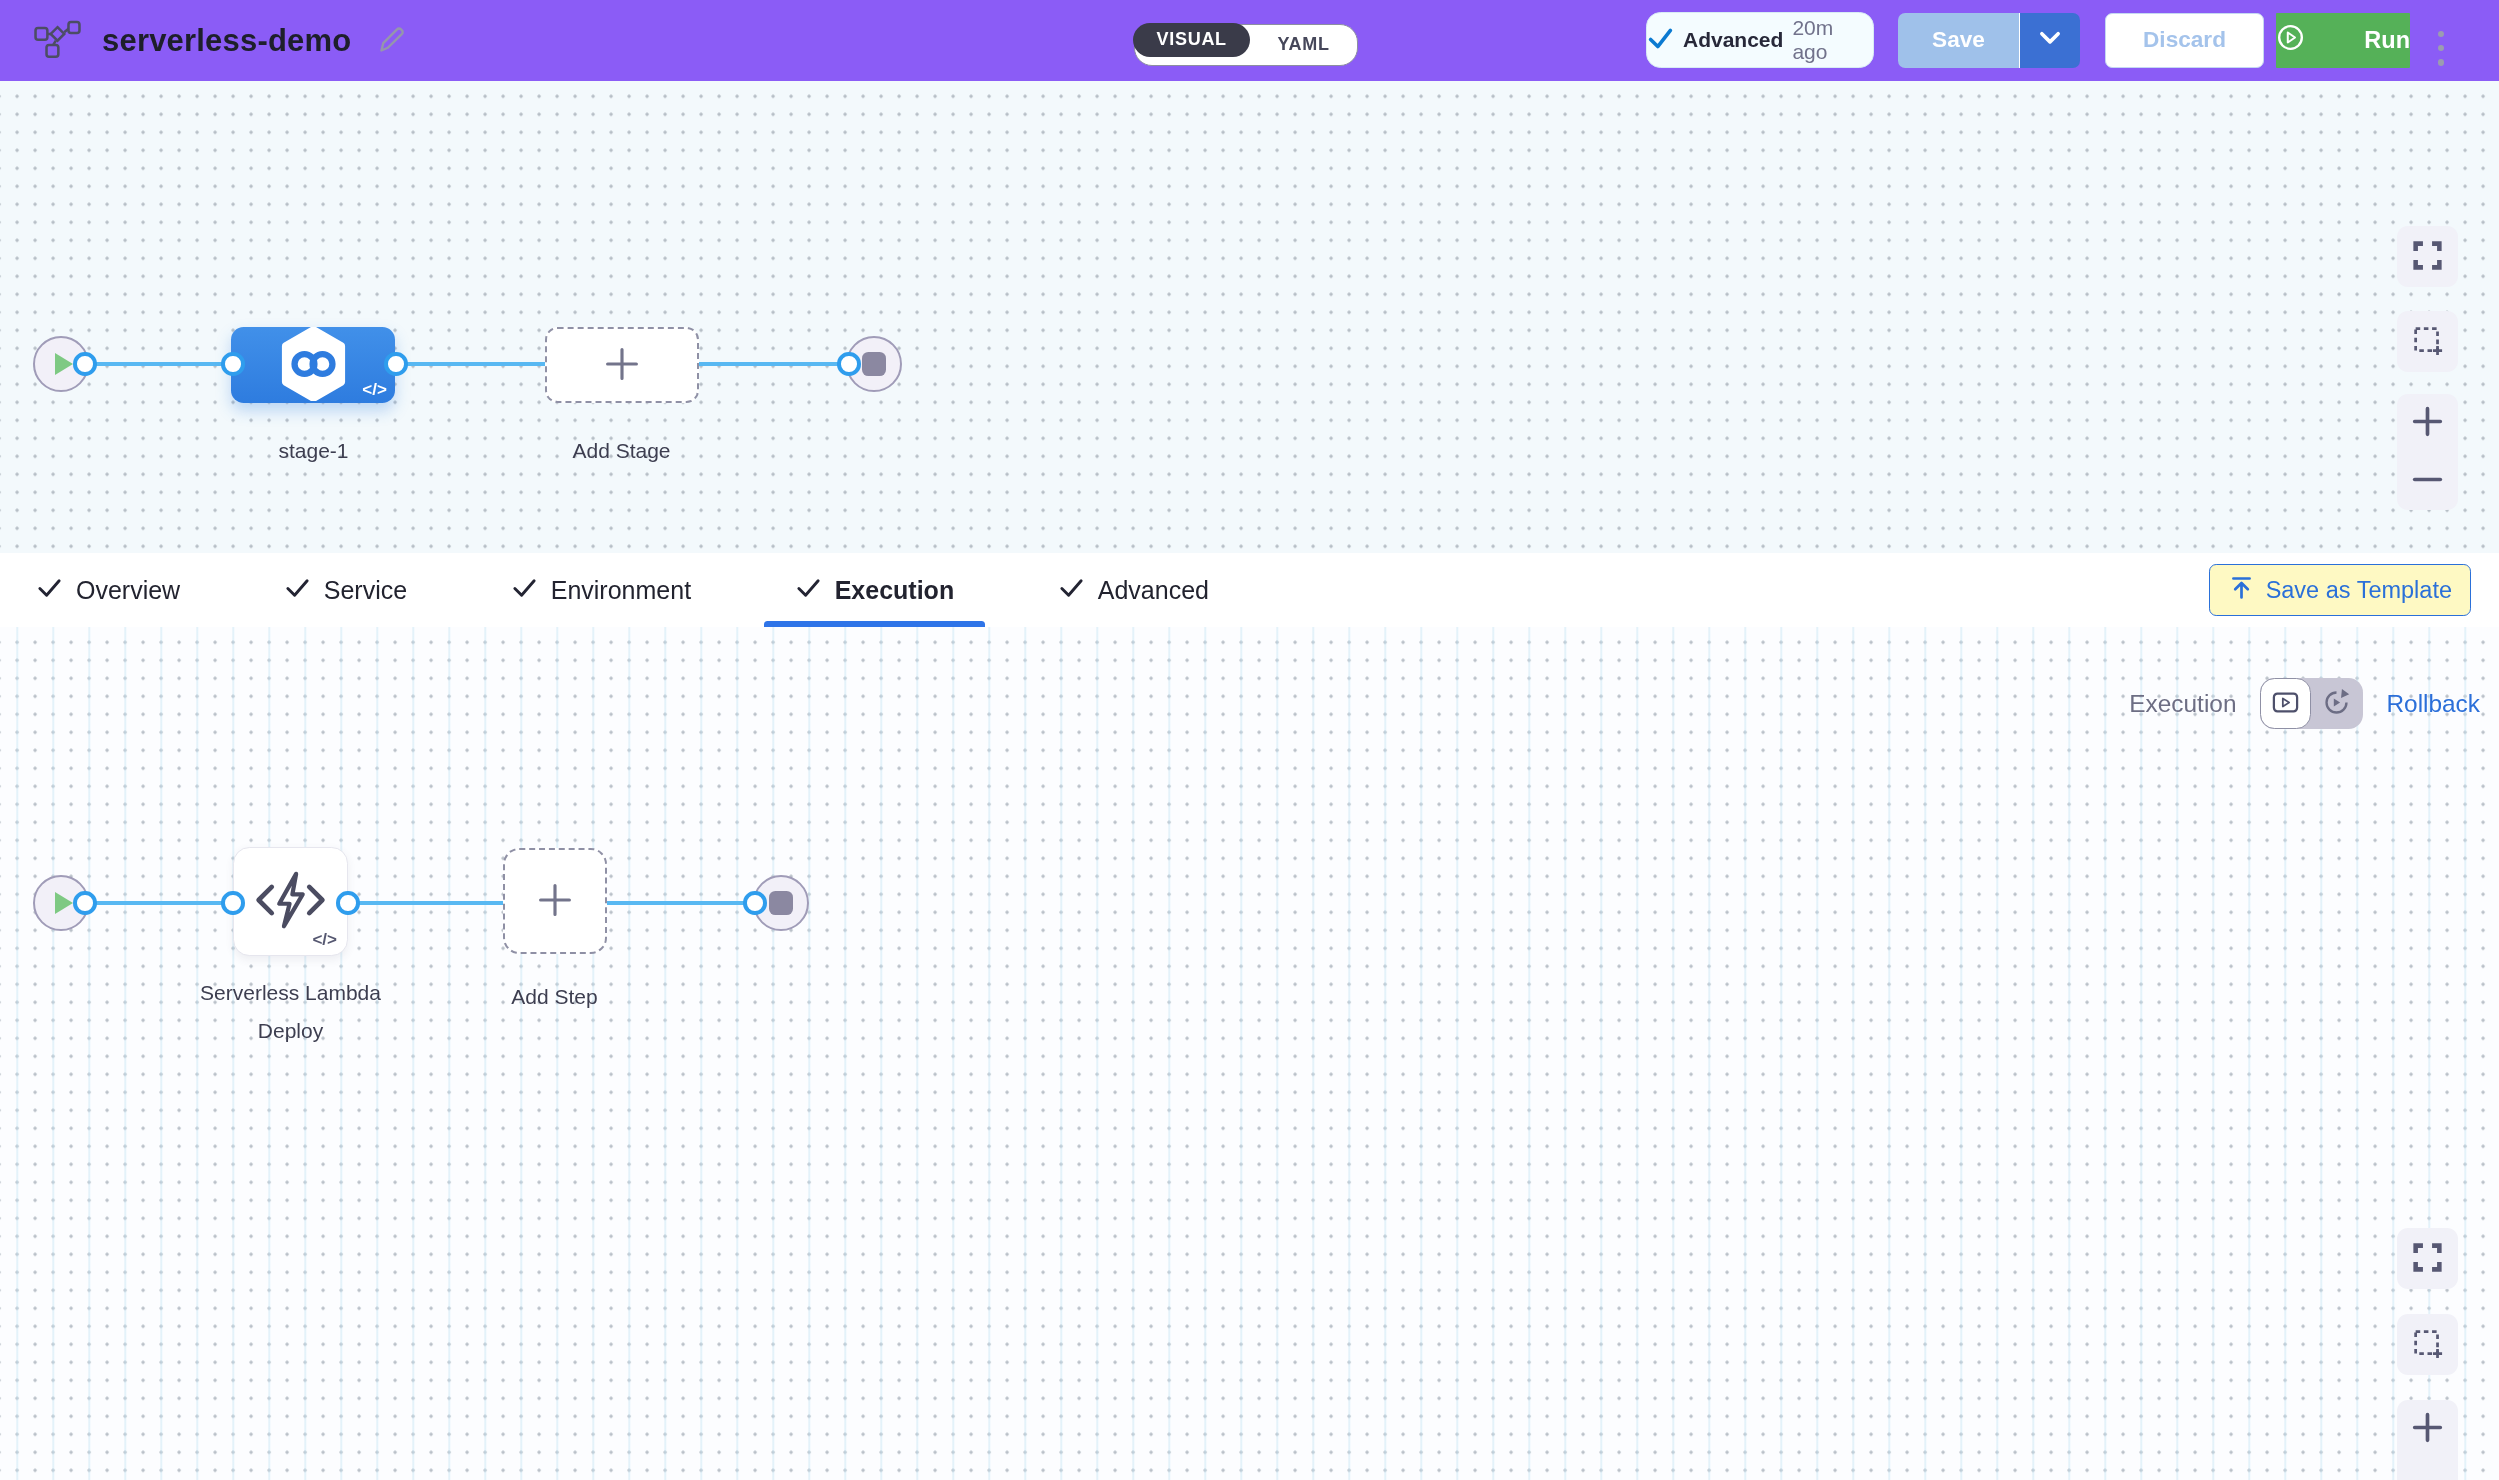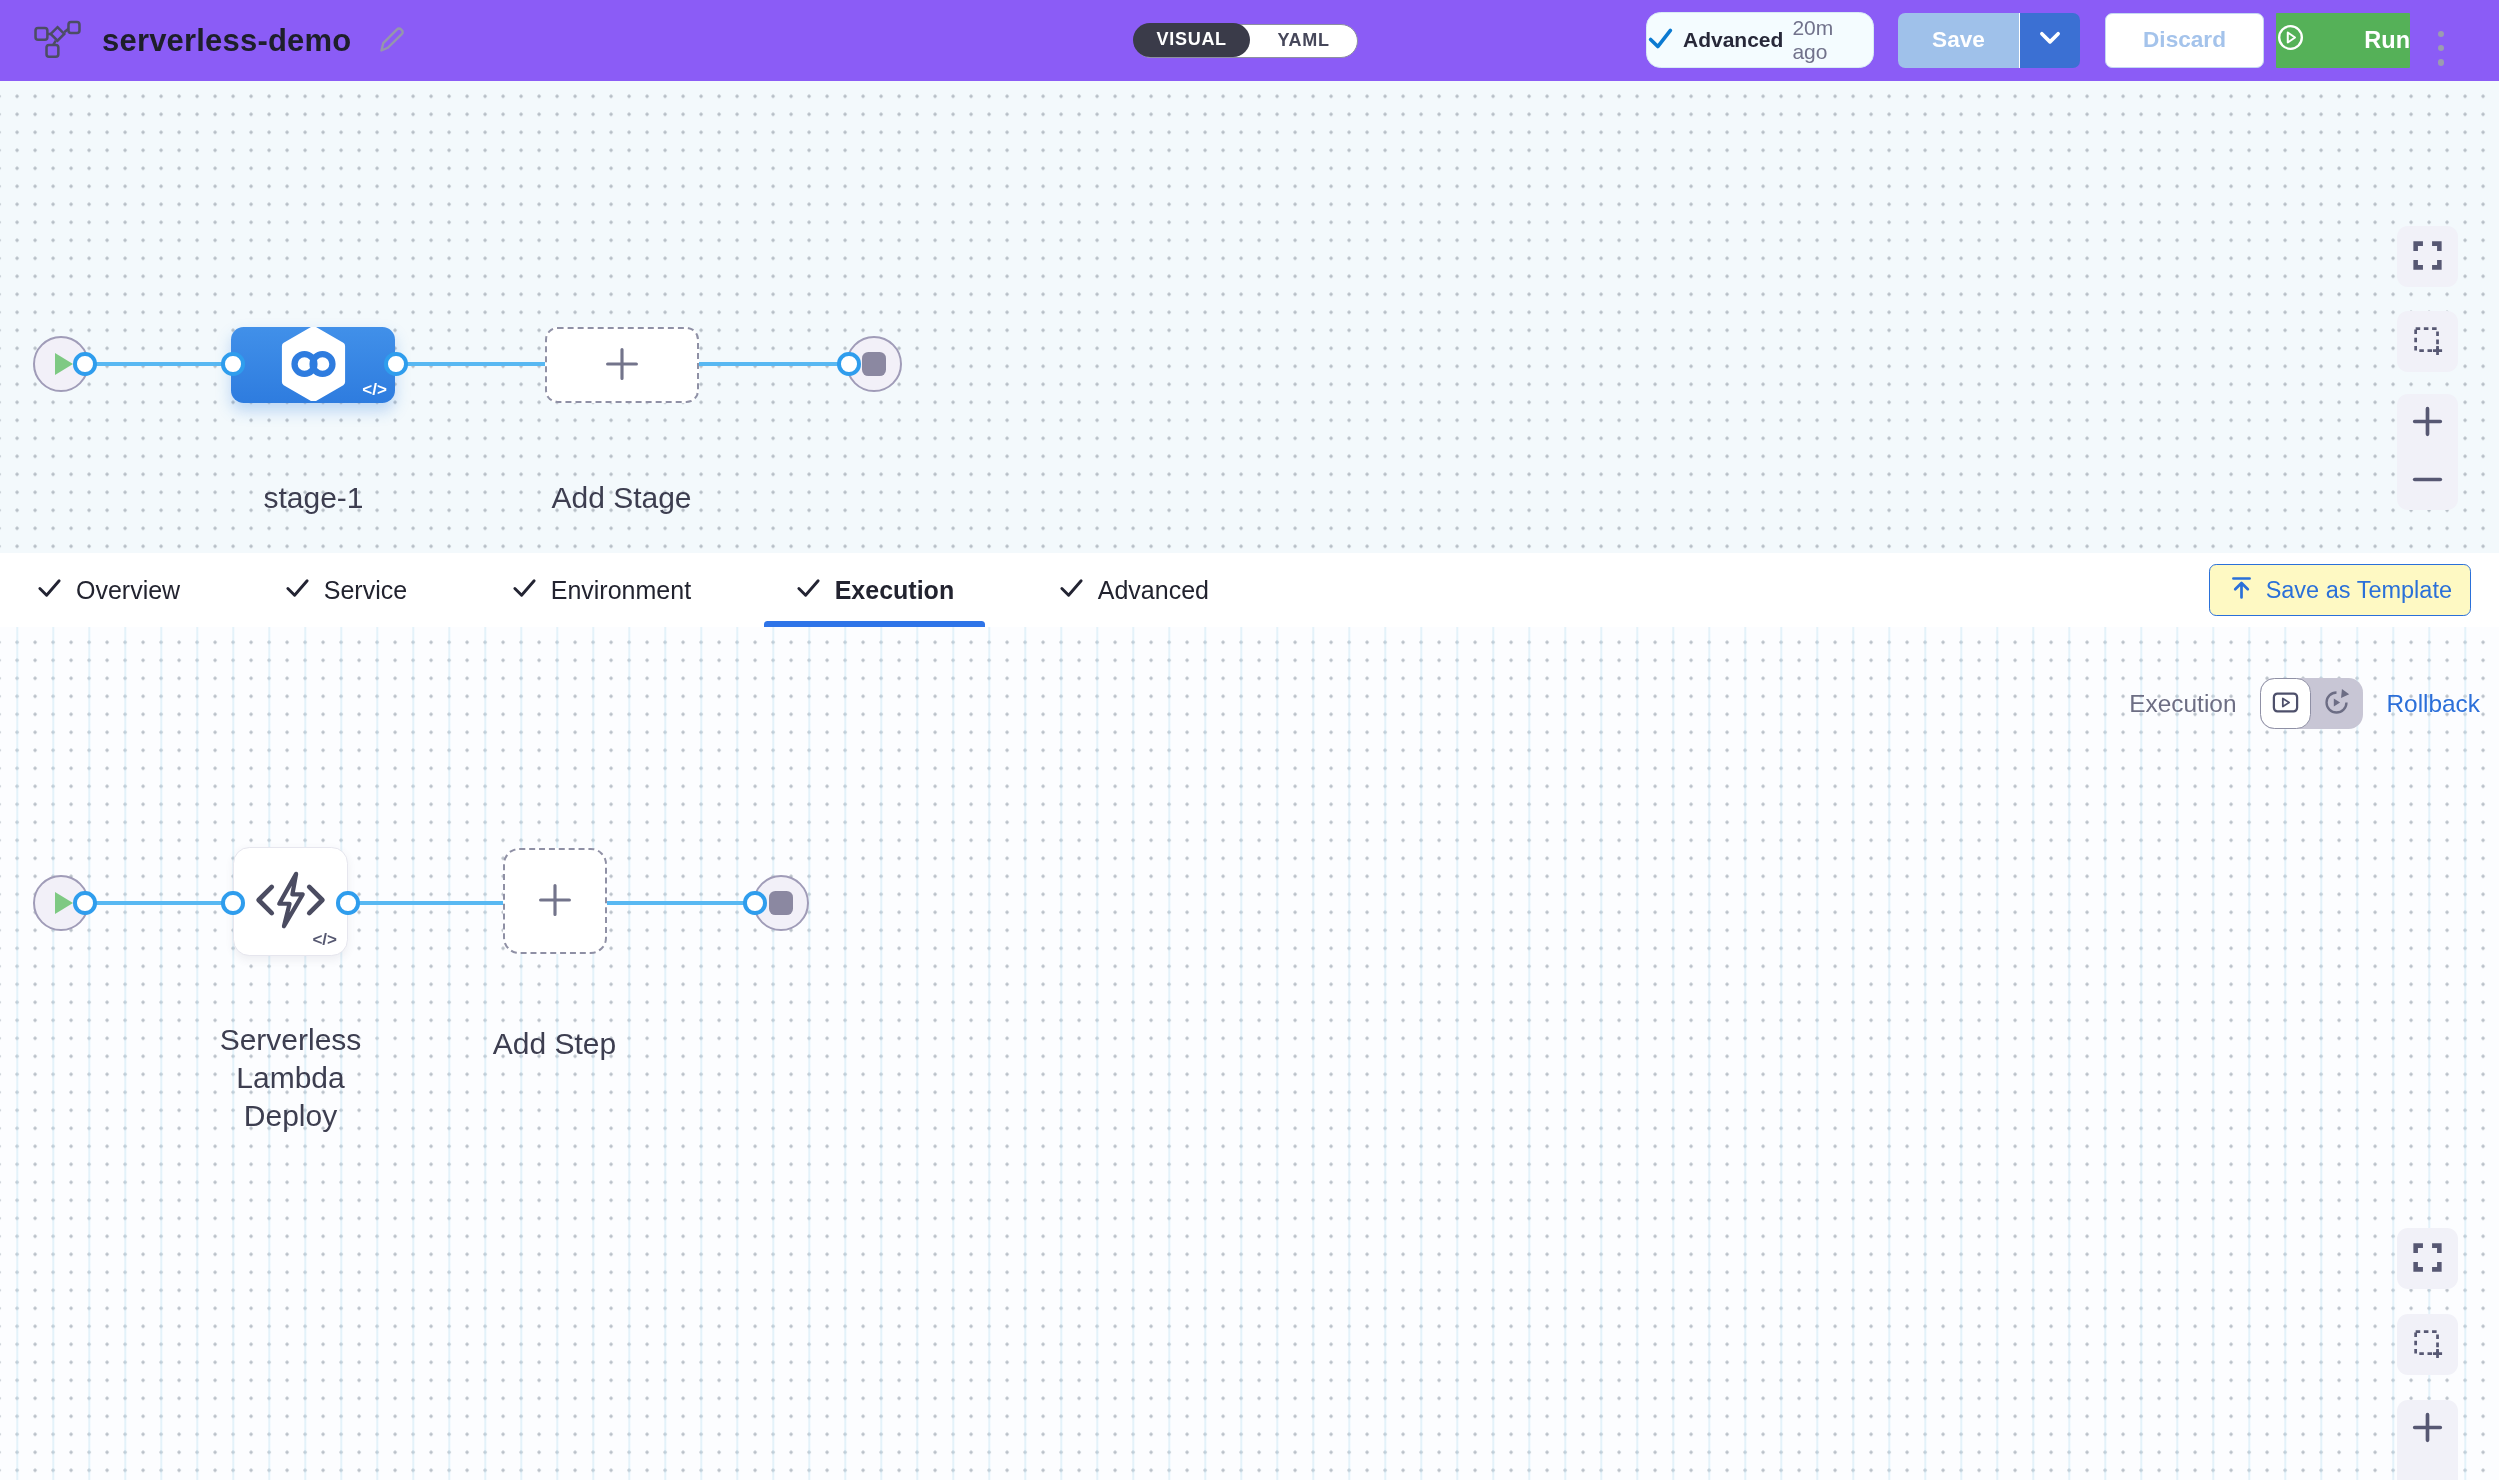--- a/index.html
+++ b/index.html
@@ -6,21 +6,21 @@
   html,body { width:2500px; height:1481px; overflow:hidden; background:#fff;
     font-family:"Liberation Sans", sans-serif; }
   .page { position:relative; width:2500px; height:1481px; }
 
   
   .header { position:absolute; left:0; top:0; width:2500px; height:81px; background:#8b5cf6; }
   .hdr-left { position:absolute; left:33px; top:0; height:81px; display:flex; align-items:center; gap:20px; }
   .title { font-size:31px; font-weight:700; color:#1e1f2b; letter-spacing:0.2px; }
   .pencil-btn { display:flex; align-items:center; justify-content:center; width:40px; height:40px; cursor:pointer; }
 
-  .mode-toggle { position:absolute; left:1134px; top:23.5px; width:224px; height:34px;
+  .mode-toggle { position:absolute; left:1134px; top:23.5px; width:224px; height:42px;
     border:1.8px solid #8d8fa0; border-radius:18px; background:#fff; display:flex; }
   .mode-seg { display:flex; align-items:center; justify-content:center; font-size:18px; font-weight:700; letter-spacing:0.7px; }
   .mode-visual { width:117px; margin:-1.8px 0 -1.8px -1.8px; height:34px; background:#3a3b49; color:#fff; border-radius:18px; }
   .mode-yaml { flex:1; color:#46475a; }
 
   .validated { position:absolute; left:1646px; top:11.7px; width:228px; height:56px; background:#f4fcff;
     border:1.8px solid #d8ebf5; border-radius:14.5px; display:flex; align-items:center; justify-content:center; gap:9px; cursor:pointer; }
   .validated .v-label { font-size:21px; font-weight:700; color:#272839; }
   .validated .v-time { font-size:21px; color:#71728b; }
 
@@ -56,21 +56,21 @@
   .play-tri { width:0; height:0; border-left:18px solid #7ec983; border-top:11px solid transparent;
     border-bottom:11px solid transparent; margin-left:6.3px; }
   .stop-sq { width:23.5px; height:23.5px; background:#8b88a1; border-radius:6.3px; }
 
   .stage-node { position:absolute; left:231px; top:246px; width:164px; height:76px; border-radius:12.6px;
     background:linear-gradient(180deg,#4190e9,#2e7cdf); box-shadow:0 7.2px 14.5px rgba(47,124,223,.28);
     display:flex; align-items:center; justify-content:center; z-index:2; cursor:pointer; }
   .code-badge { position:absolute; right:8.1px; bottom:2.7px; font-size:17px; font-weight:700; color:#fff; }
   .dashed-box { position:absolute; background:#fff; border:2.7px dashed #8f90a5; display:flex;
     align-items:center; justify-content:center; z-index:2; cursor:pointer; }
-  .node-label { position:absolute; font-size:30px; color:#3d3e50; text-align:center; line-height:38px; z-index:2;margin-top:47px; }
+  .node-label { position:absolute; font-size:21px; color:#3d3e50; text-align:center; line-height:38px; z-index:2; }
   .step-node { position:absolute; left:233px; top:220px; width:115px; height:109px; background:#fff;
     border:0.9px solid #e6e6ee; border-radius:16.3px; box-shadow:0 3.6px 9px rgba(60,60,90,.08);
     display:flex; align-items:center; justify-content:center; z-index:2; cursor:pointer; }
   .step-node .code-badge { color:#565871; right:10px; bottom:5.4px; }
 
   
   .ctl-btn { position:absolute; left:2397px; width:61px; height:61px; border-radius:11px; background:#f1f1f8;
     display:flex; align-items:center; justify-content:center; cursor:pointer; z-index:4; }
   .zoom-pill { position:absolute; left:2397px; width:61px; border-radius:11px; background:#f1f1f8;
     display:flex; flex-direction:column; align-items:center; justify-content:space-around; cursor:pointer; z-index:4; }

